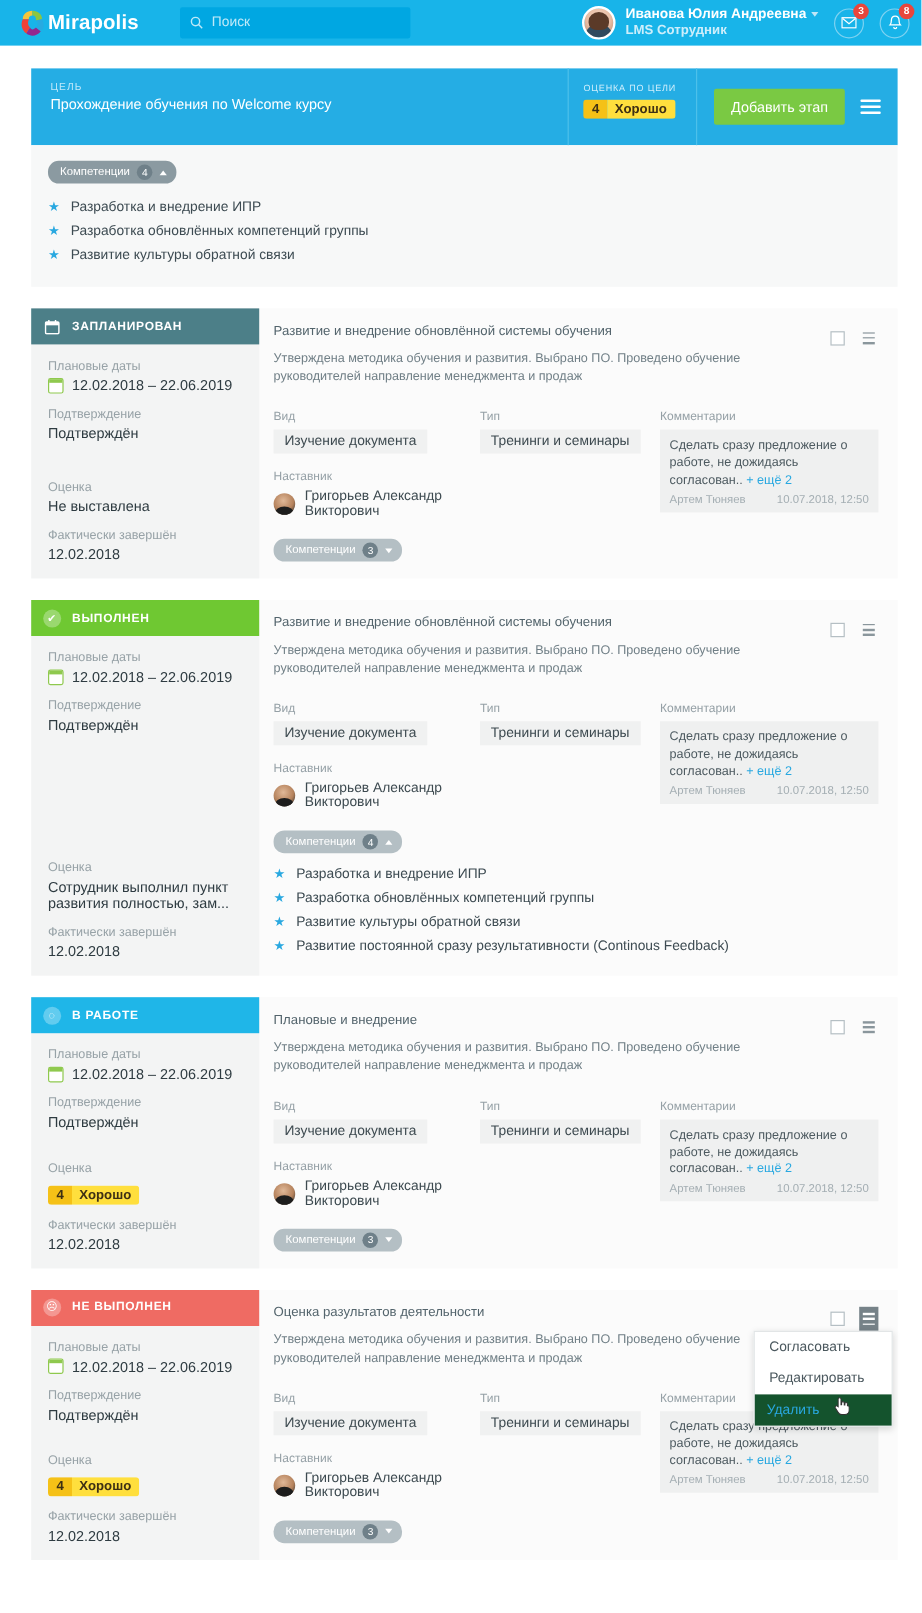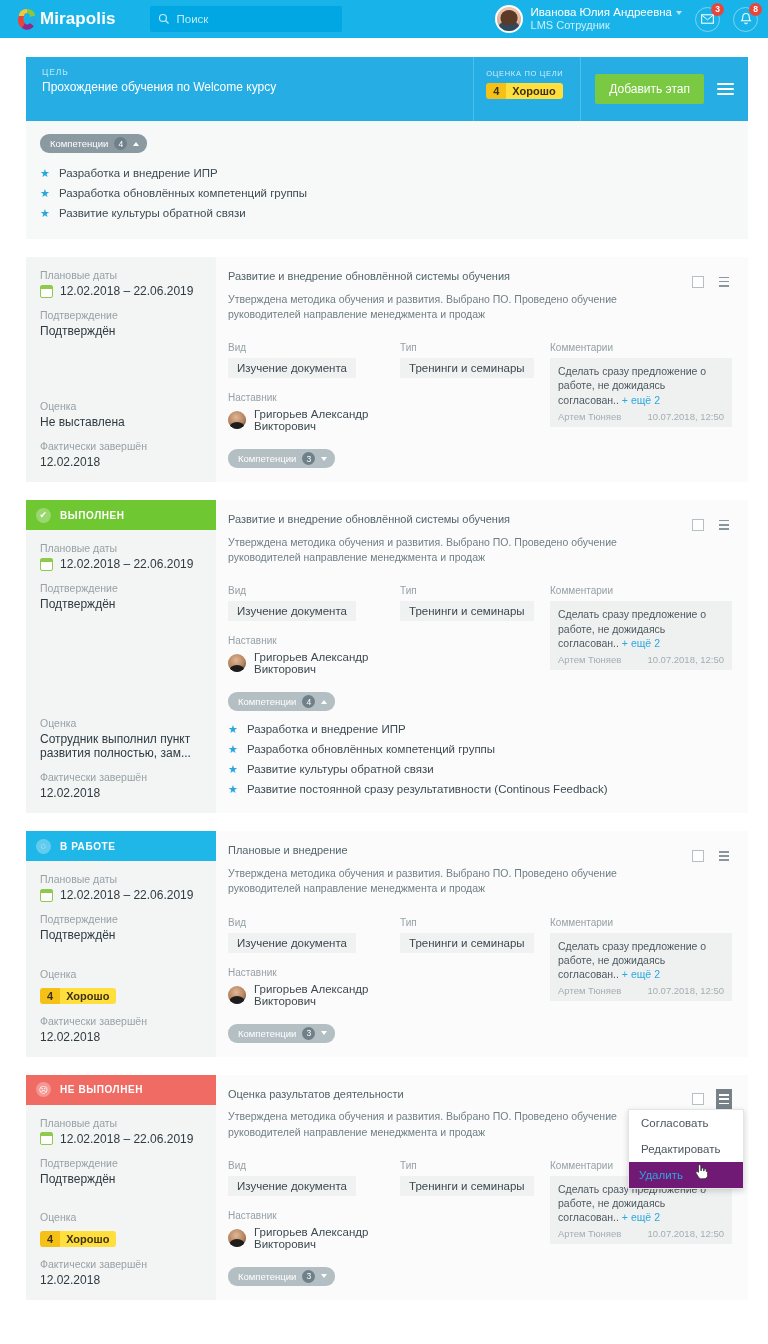--- a/index.html
+++ b/index.html
@@ -62,21 +62,21 @@
     width: 22px; height: 18px; transform: translateX(-50%);
     border-radius: 50% 50% 0 0;
     background: #2f4a5e;
   }
   .avatar-top::before {
     content: ""; position: absolute; left: 50%; top: 12%;
     width: 17px; height: 15px; transform: translateX(-50%);
     border-radius: 50% 50% 40% 40%;
     background: #5b3a28; z-index: 2;
   }
-  .user-names { margin-left: 8px; line-height: 1.18; }
+  .user-names { margin-left: 8px; line-height: 1.18; font-weight: bold; }
   .user-name { color: #ffffff; font-size: 11.5px; }
   .user-role { color: #cdeefb; font-size: 11px; }
   .caret-sm {
     display: inline-block; margin-left: 4px;
     border-left: 3.5px solid transparent; border-right: 3.5px solid transparent;
     border-top: 4px solid #bfe6f7; vertical-align: middle;
   }
   .icon-circle {
     width: 25px; height: 25px; border-radius: 50%;
     border: 1px solid #7fd2f1;
@@ -236,21 +236,21 @@
 
   
   .dropdown {
     position: absolute; top: 34px; right: 4px; width: 116px;
     background: #ffffff; border: 1px solid #e2e5e6;
     box-shadow: 0 2px 6px rgba(0,0,0,.16); z-index: 30;
   }
   .dd-item {
     font-size: 11.5px; color: #4b585e; padding: 7px 12px; cursor: pointer;
   }
-  .dd-item.hl { background: #701a75; color: #29a8e0; padding-left: 10px; }
+  .dd-item.hl { background: #14532d; color: #29a8e0; padding-left: 10px; }
   .cursor-ptr {
     position: absolute; width: 14px; height: 17px; z-index: 40;
     pointer-events: none;
   }
 </style>
 </head>
 <body>
 
 <div class="topbar">
   <div class="logo-wrap">
@@ -341,20 +341,31 @@
       <div class="comp-item">
           <span class="star">★</span>
           <span class="t">Развитие культуры обратной связи</span>
         </div>
     </div>
   </div>
 
   <div id="cards-root">
       <div class="card">
         <div class="card-left">
+          <div class="status-head st-planned">
+            <span class="st-ic sq">
+              <svg width="13" height="13" viewBox="0 0 14 14">
+                <rect x="1" y="2.5" width="12" height="10.5" rx="1" fill="none" stroke="#ffffff" stroke-width="1.3"></rect>
+                <rect x="1" y="2.5" width="12" height="3" fill="#ffffff"></rect>
+                <line x1="4" y1="0.8" x2="4" y2="3.4" stroke="#ffffff" stroke-width="1.3"></line>
+                <line x1="10" y1="0.8" x2="10" y2="3.4" stroke="#ffffff" stroke-width="1.3"></line>
+              </svg>
+            </span>
+            <span>ЗАПЛАНИРОВАН</span>
+          </div>
           <div class="left-body">
             <div class="fld">
               <div class="fld-lbl">Плановые даты</div>
               <div class="dates-row">
                 <span class="cal-ic"></span>
                 <span class="fld-val">12.02.2018 – 22.06.2019</span>
               </div>
             </div>
             <div class="fld">
               <div class="fld-lbl">Подтверждение</div>

